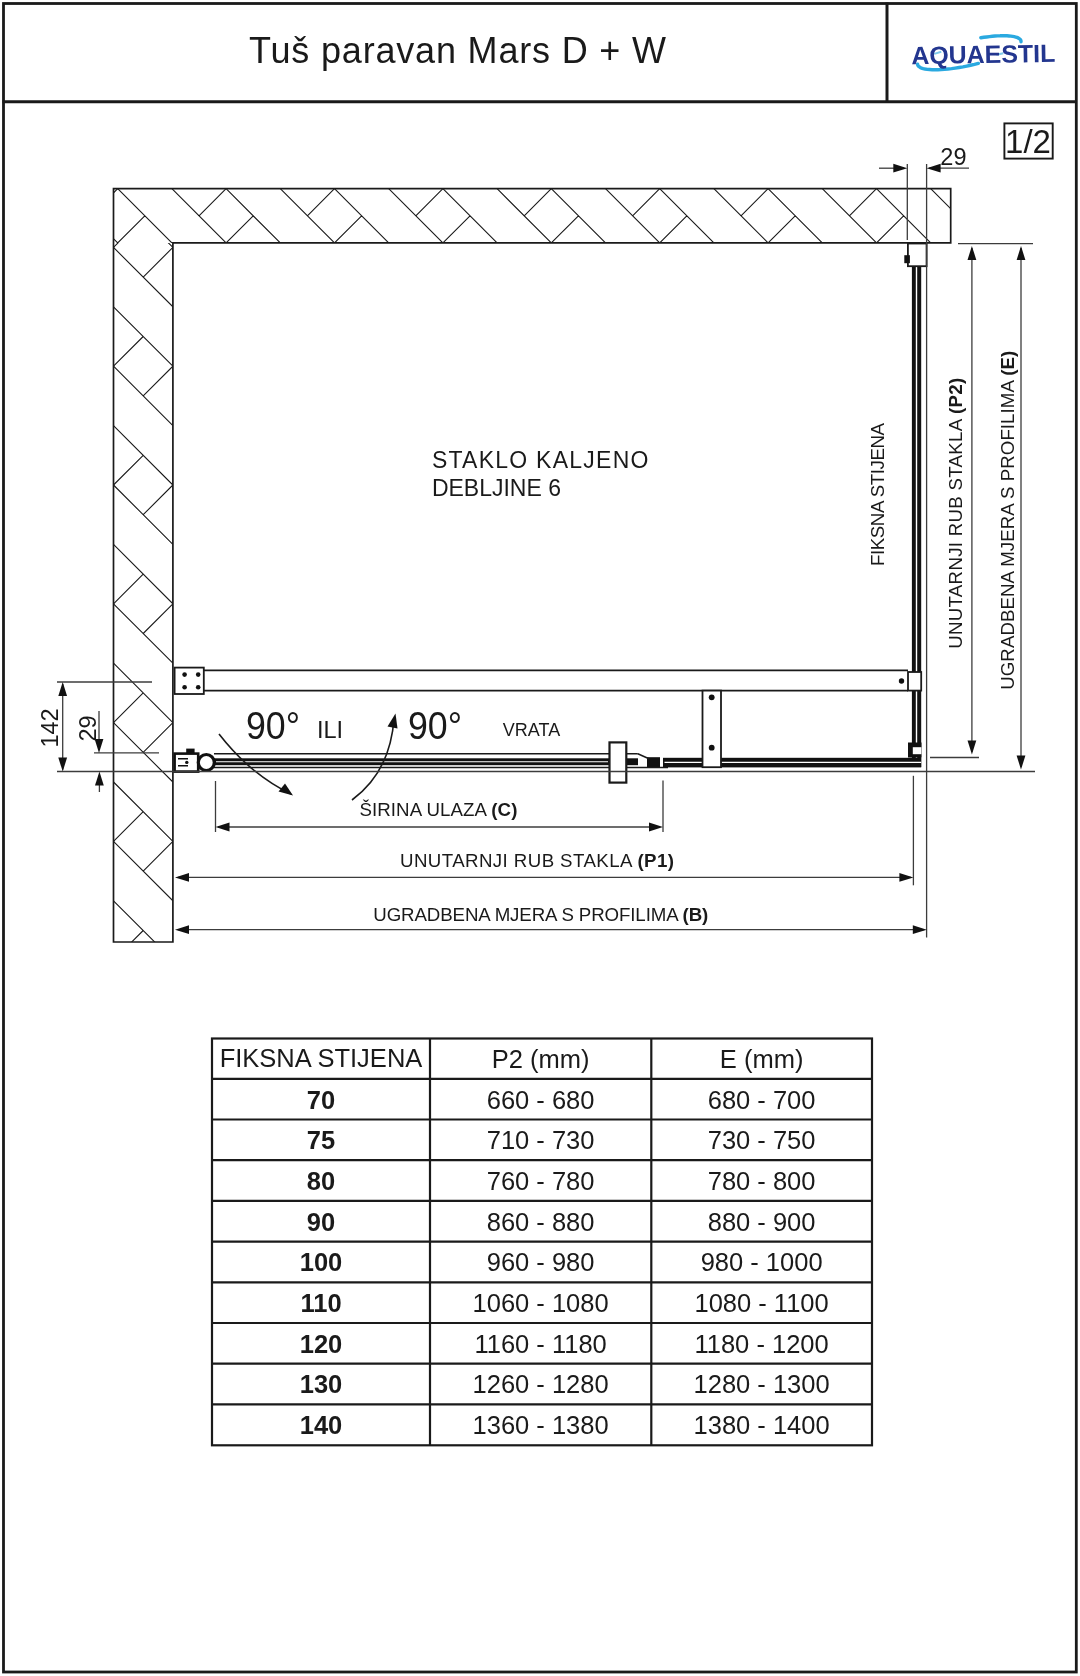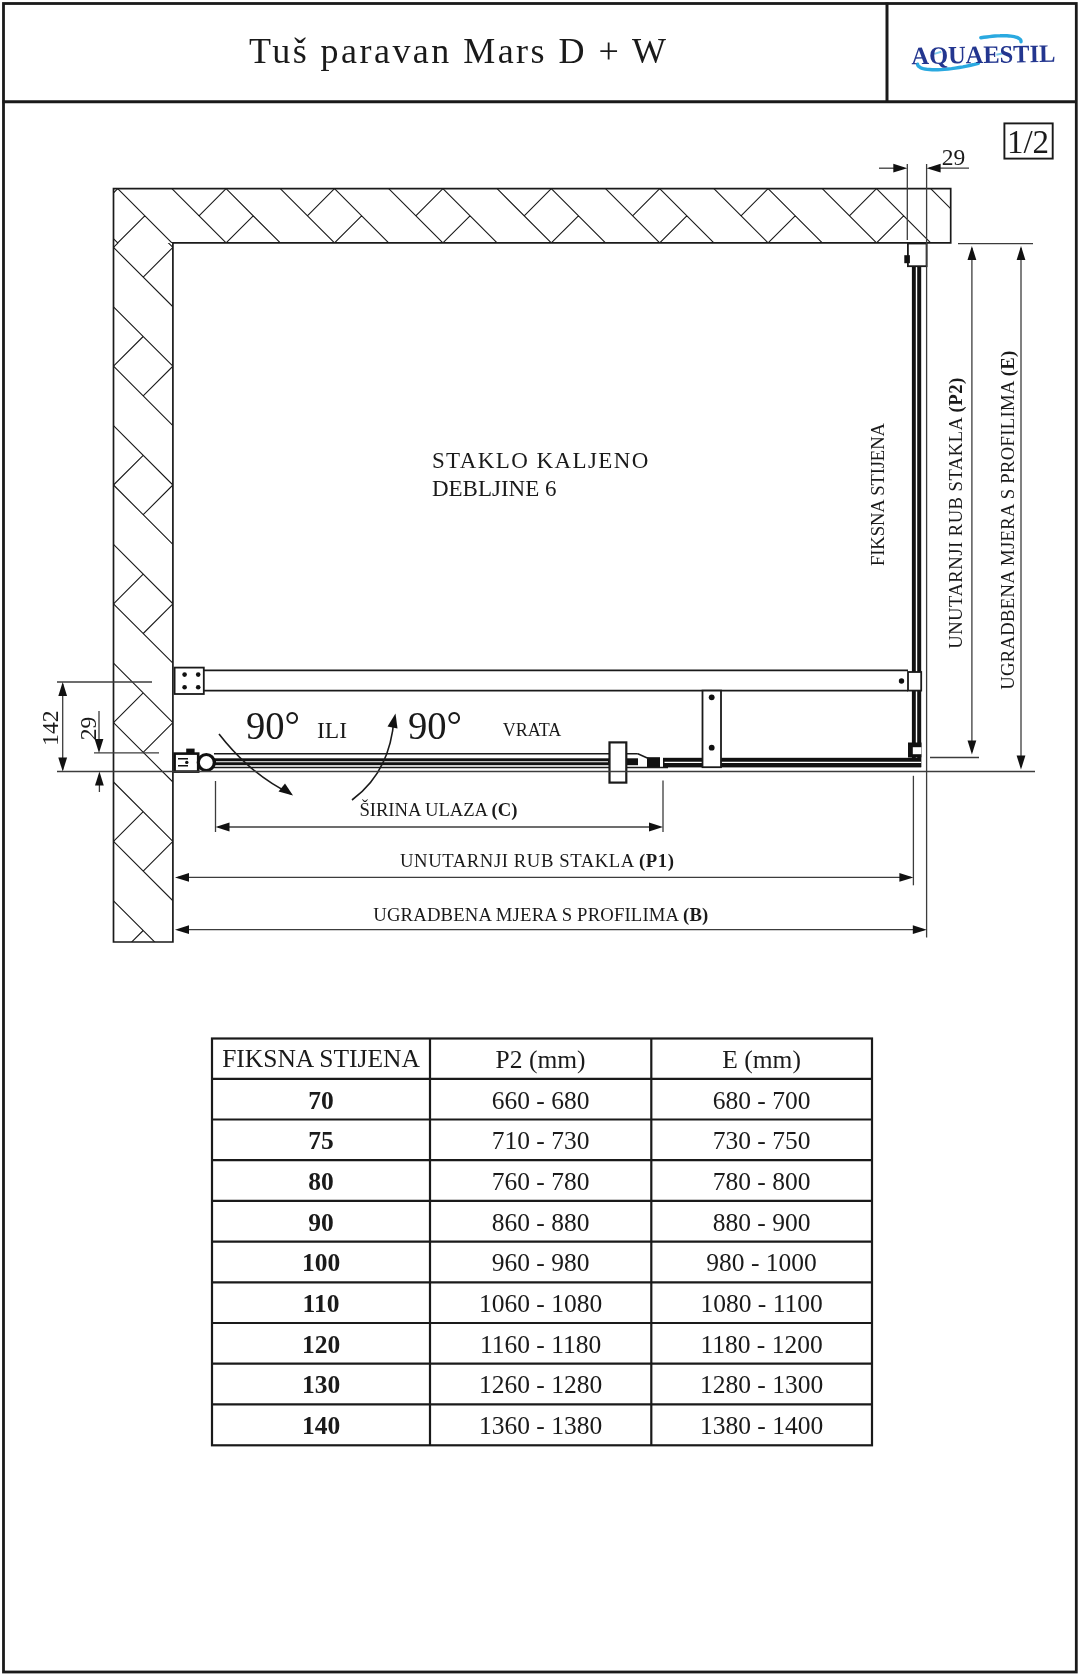--- a/index.html
+++ b/index.html
@@ -1,17 +1,17 @@
 <!DOCTYPE html>
 <html><head>
 <meta charset="utf-8">
 <style>
   html,body{margin:0;padding:0;background:#fff;}
   #page{position:relative;width:1080px;height:1676px;background:#fff;overflow:hidden;
-        font-family:Liberation Serif, serif;}
+        font-family:Liberation Sans, sans-serif;}
   svg{position:absolute;left:0;top:0;}
   text{fill:#1a1a1a;}
 </style>
 </head>
 <body>
 <div id="page">
 <svg width="1080" height="1676" viewBox="0 0 1080 1676">
 <defs>
   <clipPath id="wallTop">
           <rect x="113.5" y="188.7" width="837.2" height="54.2"></rect>

